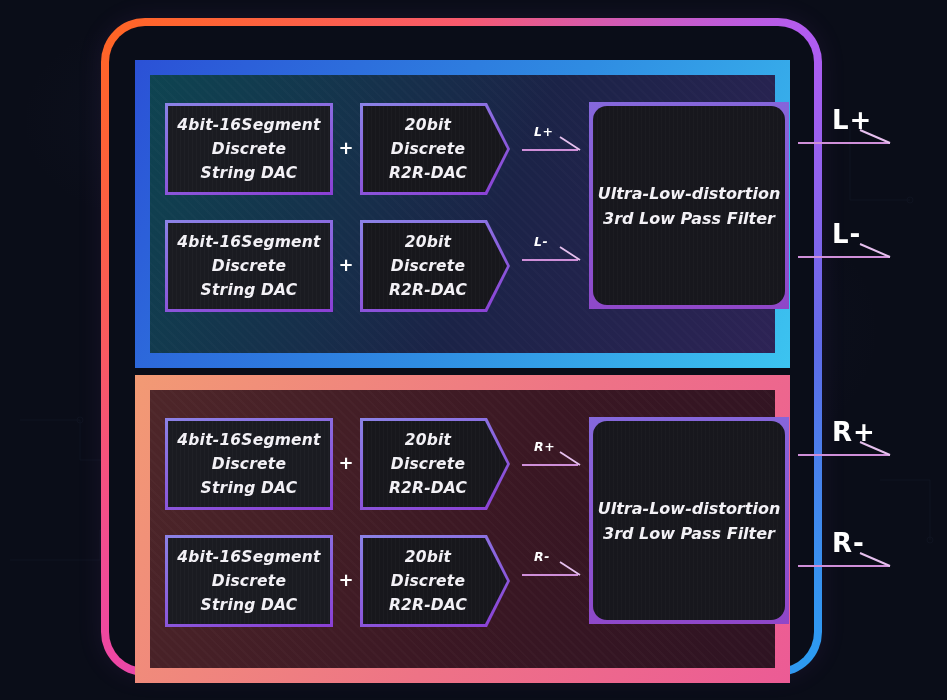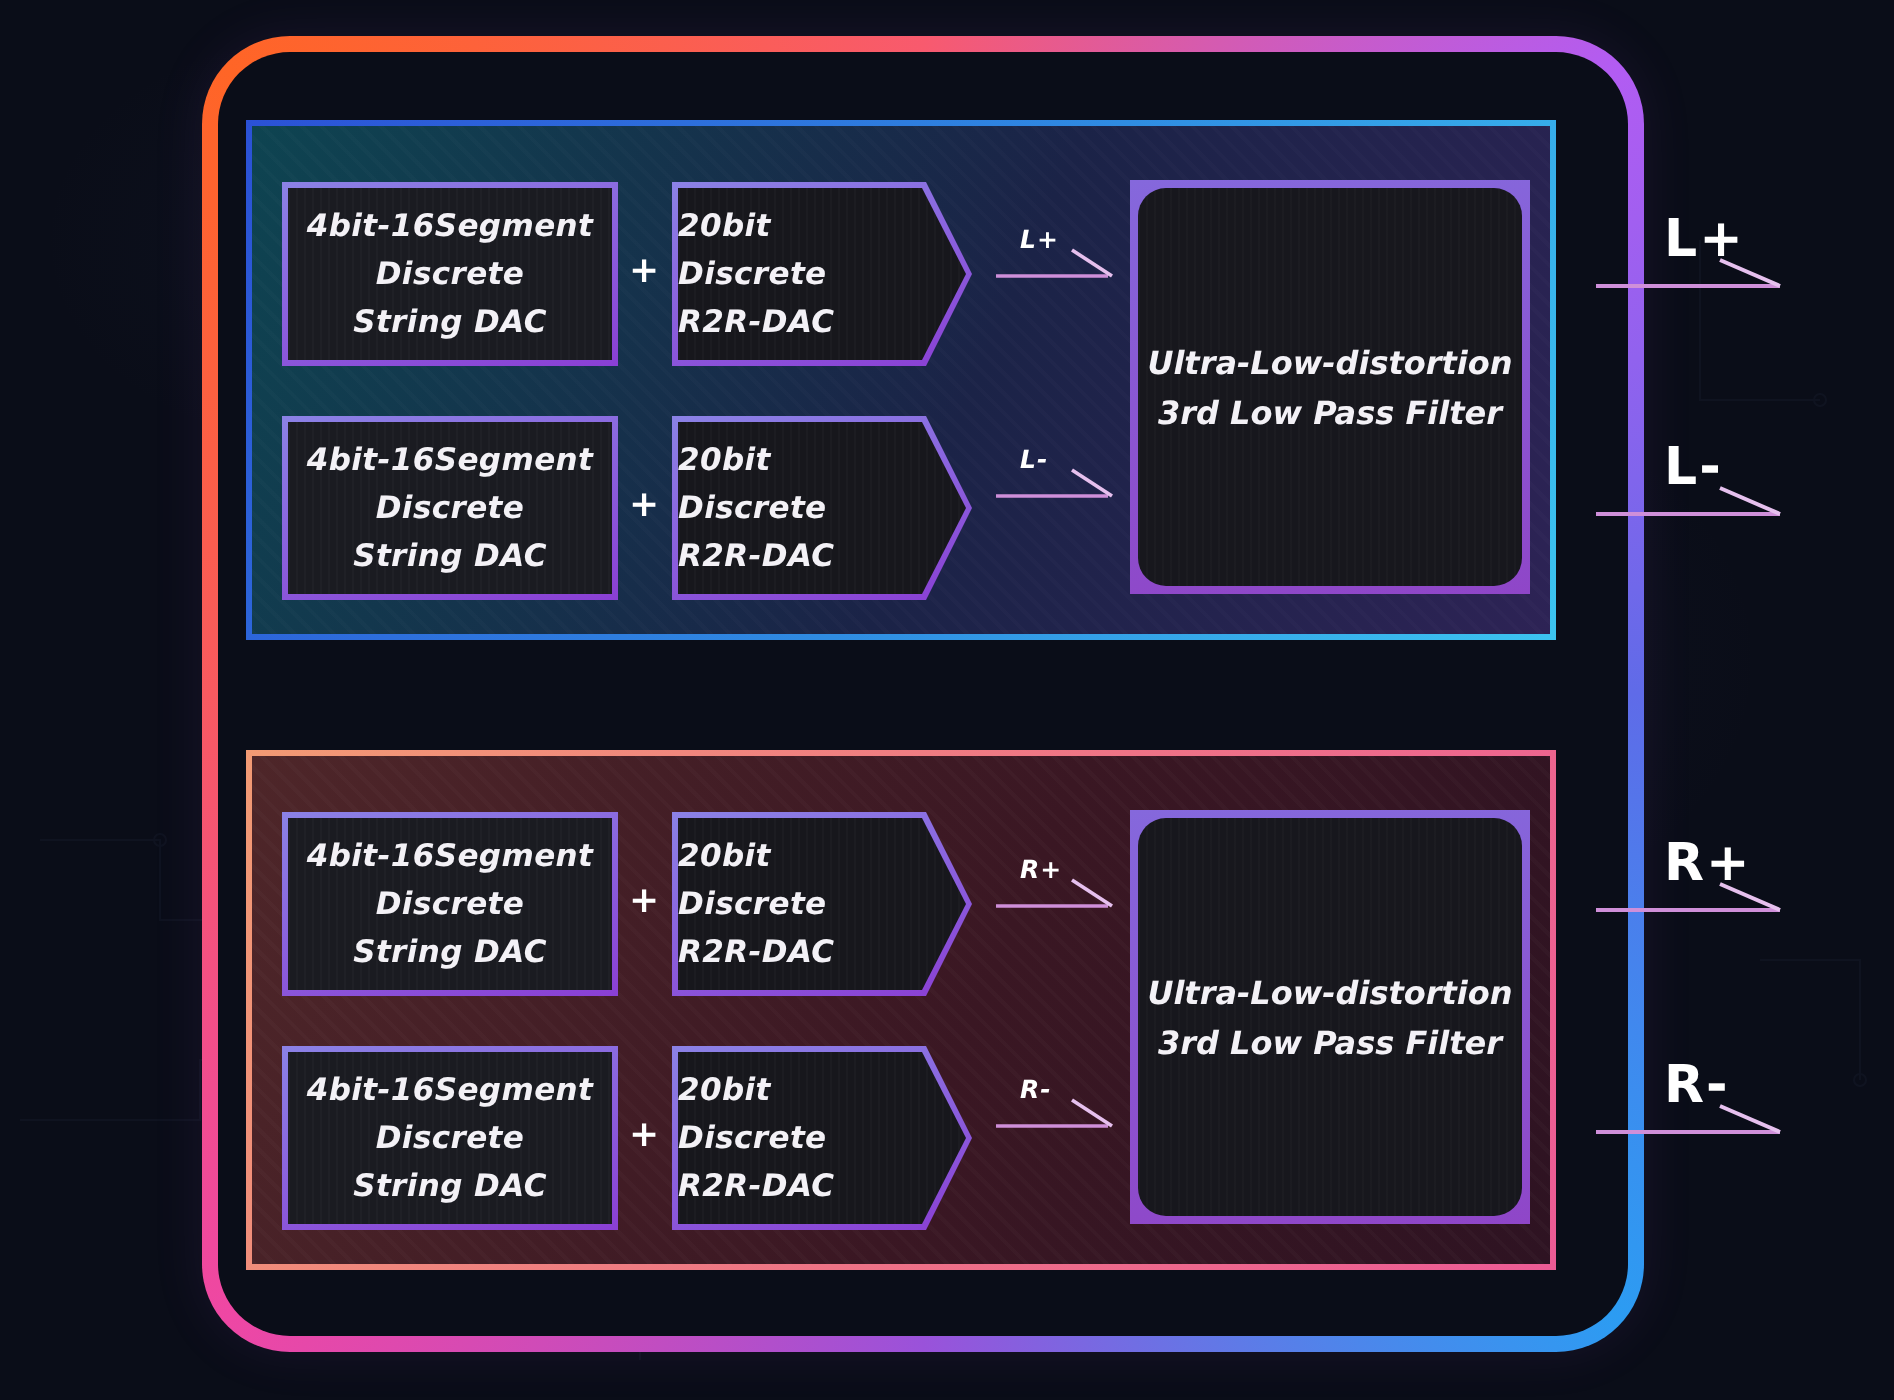--- a/index.html
+++ b/index.html
@@ -27,21 +27,21 @@
     background:conic-gradient(from 0deg at 50% 50%,
       #f85a6e 0deg, #b25cf2 48deg, #5f6be8 90deg, #2c9cf2 132deg,
       #9a52da 180deg, #ee47a4 228deg, #f85a60 270deg, #ff6526 312deg, #f85a6e 360deg);
     box-shadow:0 0 26px rgba(160,80,200,0.10);
   }
   .outer-frame-inner {
     width:100%; height:100%; border-radius:36px; background:#0a0d18;
   }
 
   
-  .channel { position:absolute; left:123px; width:655px; height:260px; padding:3px; }
+  .channel { position:absolute; left:135px; width:655px; height:308px; padding:15px; }
   .channel-top { top:60px;
     background:linear-gradient(120deg,#2b51d6 0%,#2f8ce2 55%,#3cc4f0 100%); }
   .channel-bottom { top:375px;
     background:linear-gradient(120deg,#f29a74 0%,#ee7386 55%,#ec5b95 100%); }
   .channel-fill { position:relative; width:100%; height:100%; }
   .channel-top .channel-fill {
     background:
       repeating-linear-gradient(45deg, rgba(255,255,255,0.015) 0 2px, transparent 2px 7px),
       linear-gradient(113deg,#0e4451 0%,#1b2347 55%,#2d2355 100%);
   }
@@ -79,21 +79,21 @@
     background:linear-gradient(165deg,#8b82e6 0%,#8a3fd4 100%);
     clip-path:polygon(0 0, 127px 0, 150px 50%, 127px 100%, 0 100%);
   }
   .r2r-row1 { top:28px; } .r2r-row2 { top:145px; }
   .r2r-fill {
     position:absolute; inset:3px;
     background:
       repeating-linear-gradient(90deg, rgba(255,255,255,0.025) 0 1px, transparent 1px 4px),
       #17171c;
     clip-path:polygon(0 0, 122px 0, 144px 50%, 122px 100%, 0 100%);
-    display:flex; flex-direction:column; justify-content:center;
+    display:flex; flex-direction:column; align-items:center; justify-content:center;
     padding-right:14px;
   }
 
   .filter-box {
     position:absolute; left:439px; top:27px; width:200px; height:207px; padding:4px;
     background:linear-gradient(175deg,#8568dc 0%,#8f46c8 100%);
   }
   .filter-fill {
     width:100%; height:100%;
     background:

